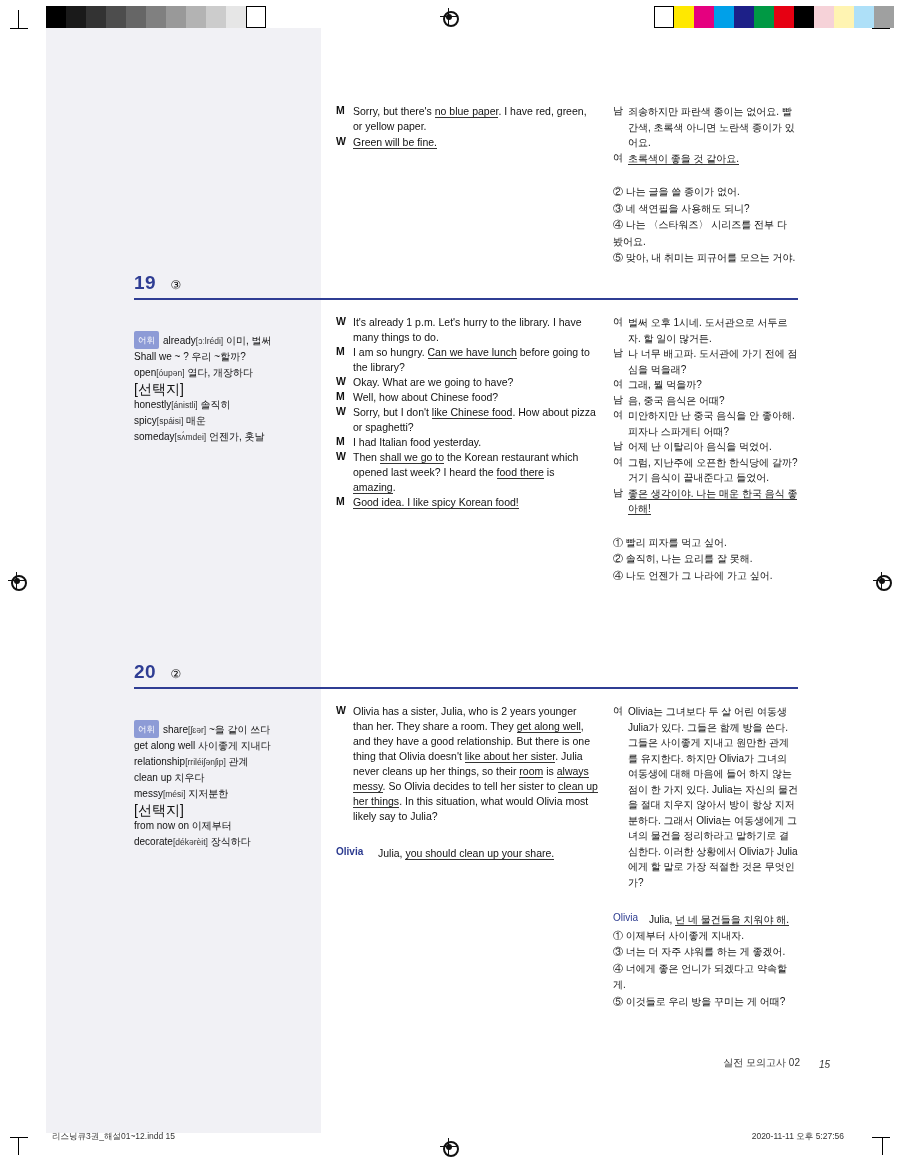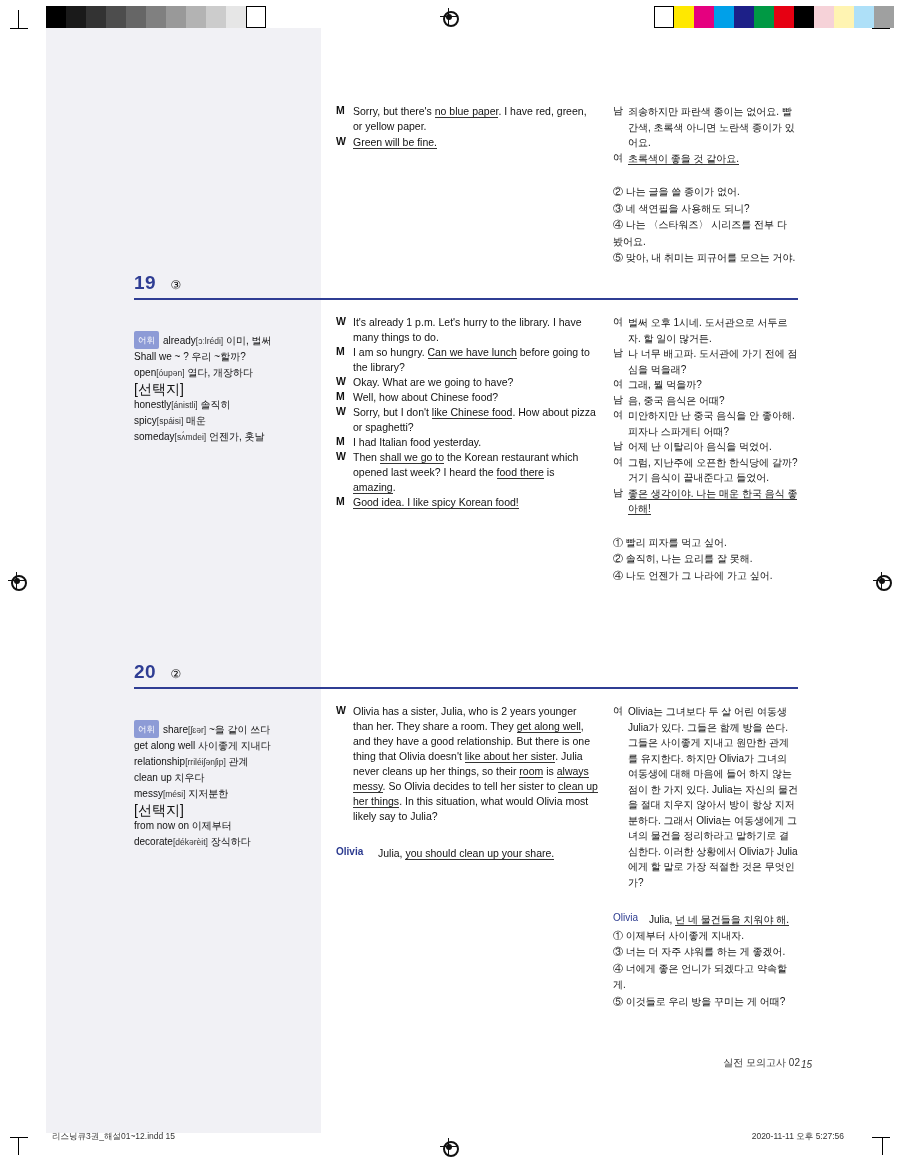--- a/index.html
+++ b/index.html
@@ -51,21 +51,21 @@
        padding:1px 4px 1px 4px;border-radius:2px;margin-right:4px;vertical-align:1px;}
   .side{font-size:10px;line-height:16px;color:#111;}
   .phon{font-size:8.5px;color:#333;}
   .bracket{font-size:14px;}
 
   
   .choices{font-size:10px;line-height:16.5px;color:#111;}
 
   
   .footer-right{position:absolute;right:100px;bottom:95px;font-size:10px;color:#333;}
-  .pageno{position:absolute;right:88px;bottom:95px;font-size:10px;color:#333;font-style:italic;}
+  .pageno{position:absolute;right:70px;bottom:95px;font-size:10px;color:#333;font-style:italic;}
   .foot-left{position:absolute;left:52px;bottom:22px;font-size:8.5px;color:#333;}
   .foot-date{position:absolute;right:56px;bottom:22px;font-size:8.5px;color:#333;}
   .hairline{position:absolute;background:#111;}
 </style>
 </head>
 <body>
 
 <div class="page">
 
   <div class="greypanel"></div>

